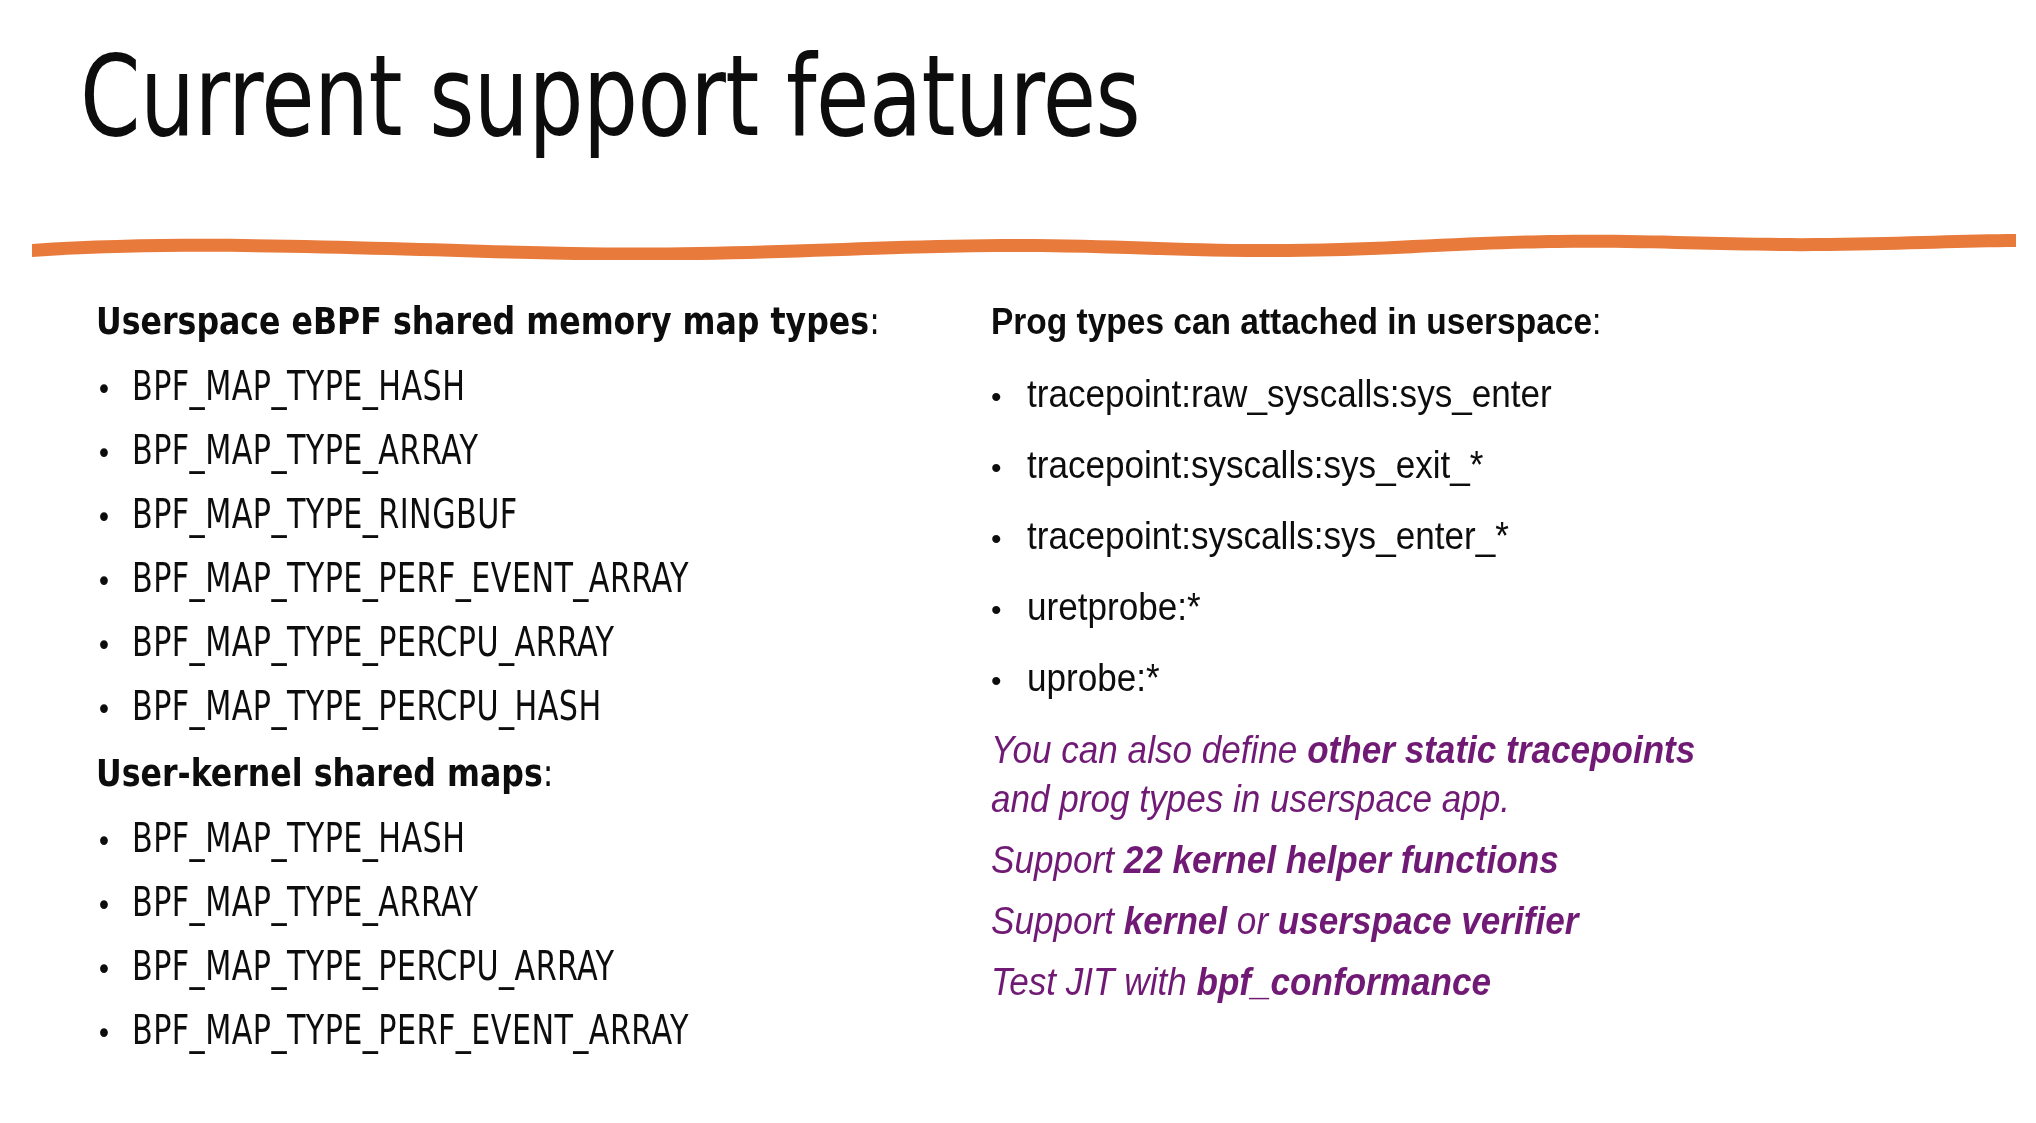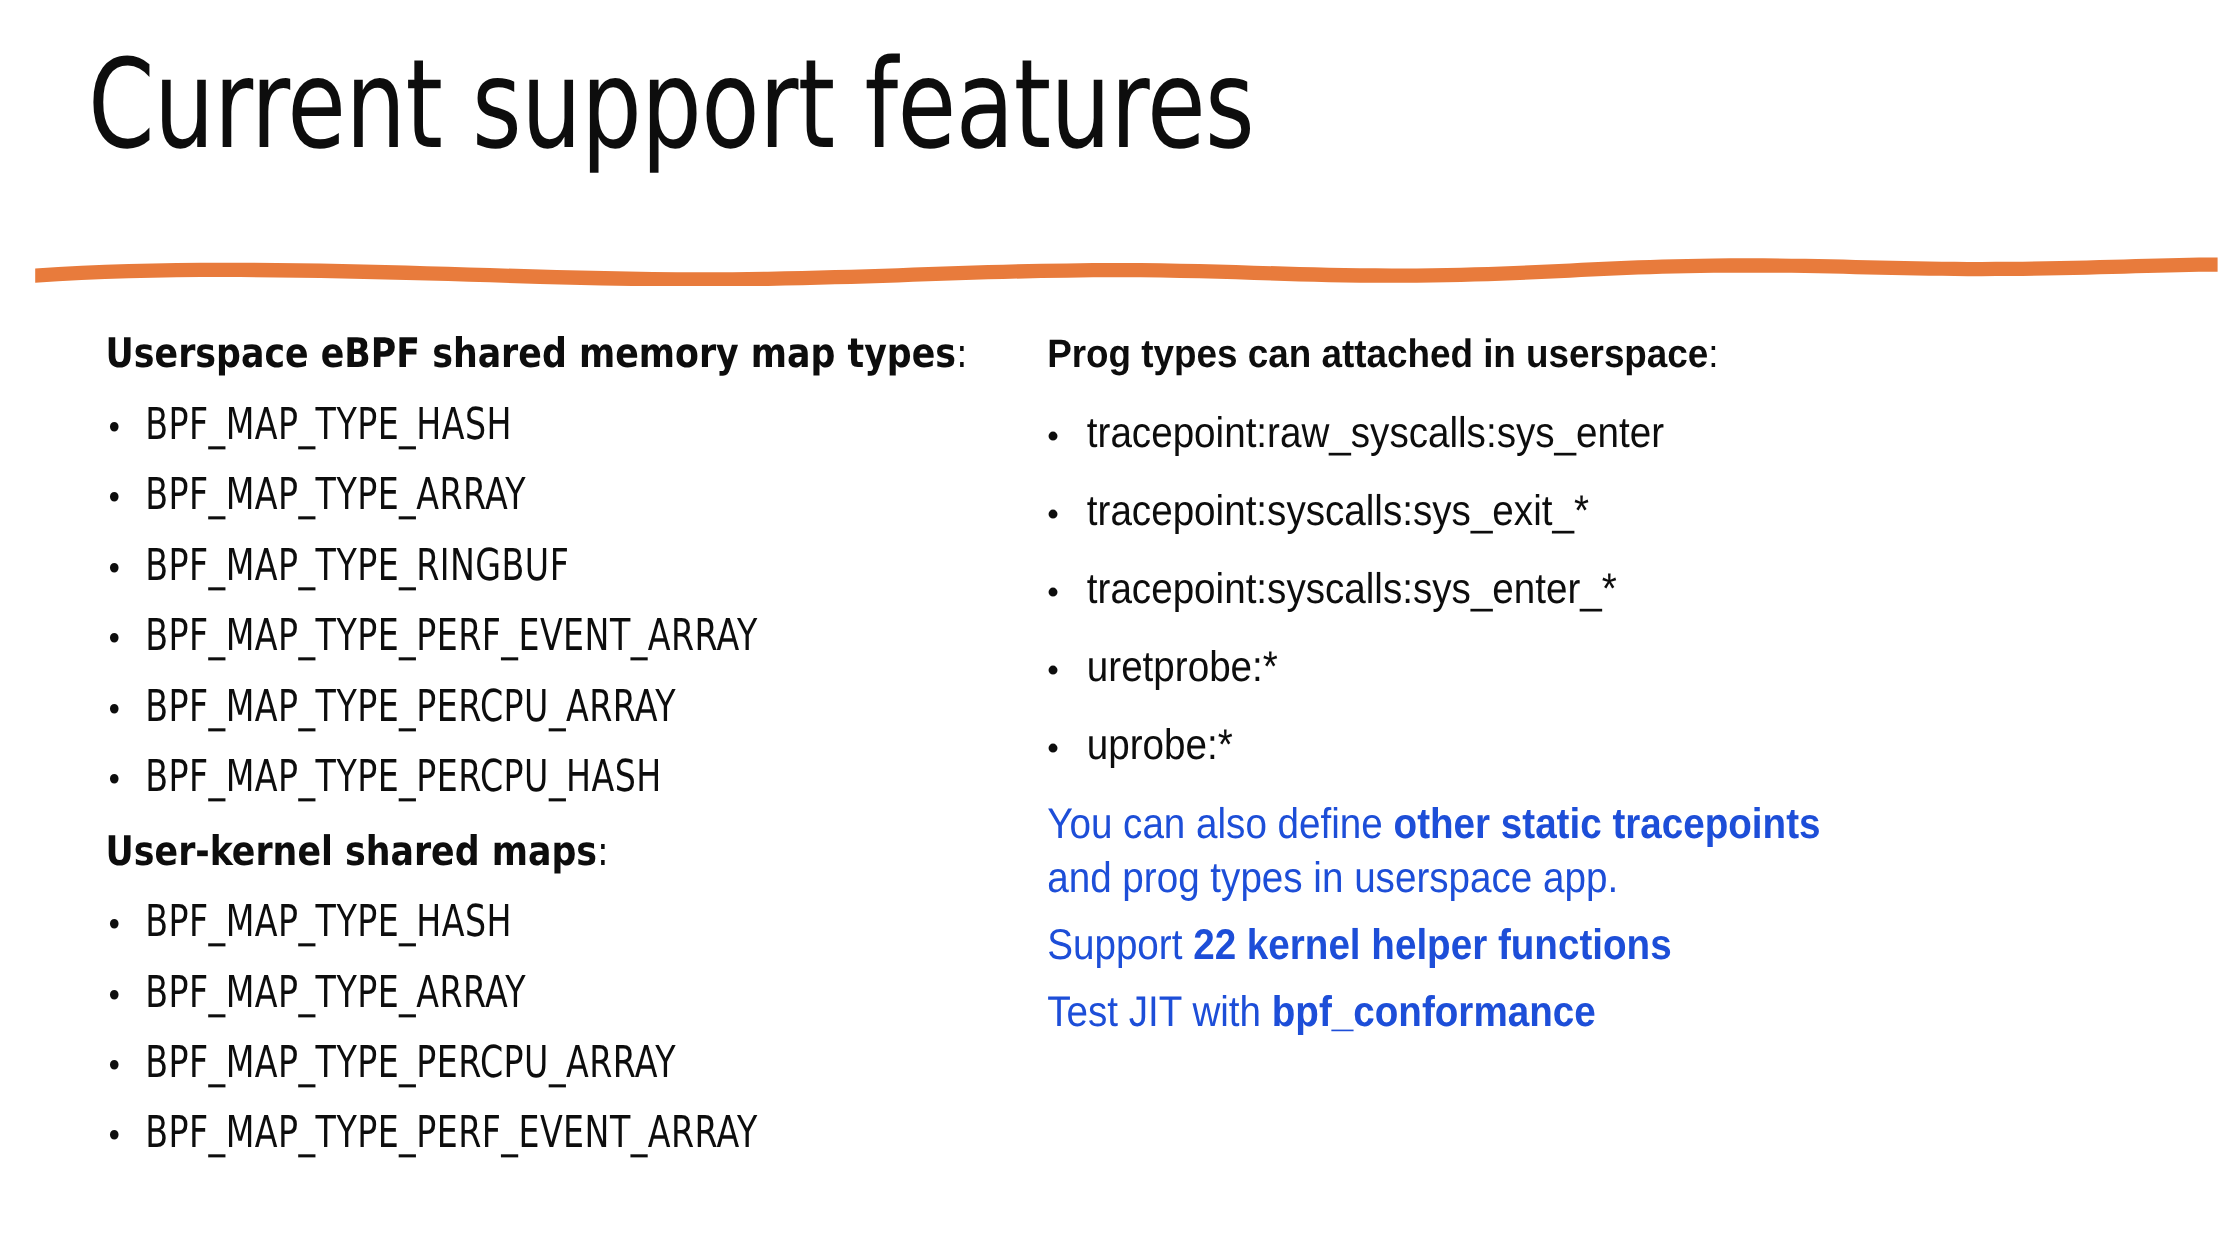--- a/index.html
+++ b/index.html
@@ -55,21 +55,21 @@
     position: absolute;
     top: 300px;
   }
   .col-left {
     left: 84px;
     width: 860px;
     font-family: "Liberation Sans Narrow", "DejaVu Sans Condensed", "Liberation Sans", sans-serif;
     margin-left: 12px;
   }
   .col-right {
-    left: 952px;
+    left: 991px;
     width: 790px;
     font-family: "Liberation Sans", "DejaVu Sans", sans-serif;
   }
 
   
   .sec-head {
     font-weight: bold;
     color: #0d0d0d;
     white-space: nowrap;
   }
@@ -127,23 +127,24 @@
   .col-right .bullet .dot { width: 36px; }
   .col-right .bullet .btext {
     transform: scaleX(0.90);
     transform-origin: left center;
   }
 
   
   .para {
     font-size: 39px;
     line-height: 49px;
-    color: #1d4ed8;
+    color: #701a75;
     margin-top: 12px;
     width: 760px;
+    font-style: italic;
   }
   .para.tight { }
   .para .b { font-weight: bold; }
   .para-inner {
     display: block;
     transform: scaleX(0.90);
     transform-origin: left top;
     width: 845px;
   }
 </style>
@@ -250,17 +251,20 @@
       <span class="btext">uprobe:*</span>
     </div>
 
     <div class="para">
       <span class="para-inner"><span>You can also define </span><span class="b">other static tracepoints</span><span> and prog types in userspace app.</span></span>
     </div>
     <div class="para tight">
       <span class="para-inner"><span>Support </span><span class="b">22 kernel helper functions</span></span>
     </div>
     <div class="para tight">
+      <span class="para-inner"><span>Support </span><span class="b">kernel</span><span> or </span><span class="b">userspace verifier</span></span>
+    </div>
+    <div class="para tight">
       <span class="para-inner"><span>Test JIT with </span><span class="b">bpf_conformance</span></span>
     </div>
   </div>
 
 </div>
 
 </body></html>

